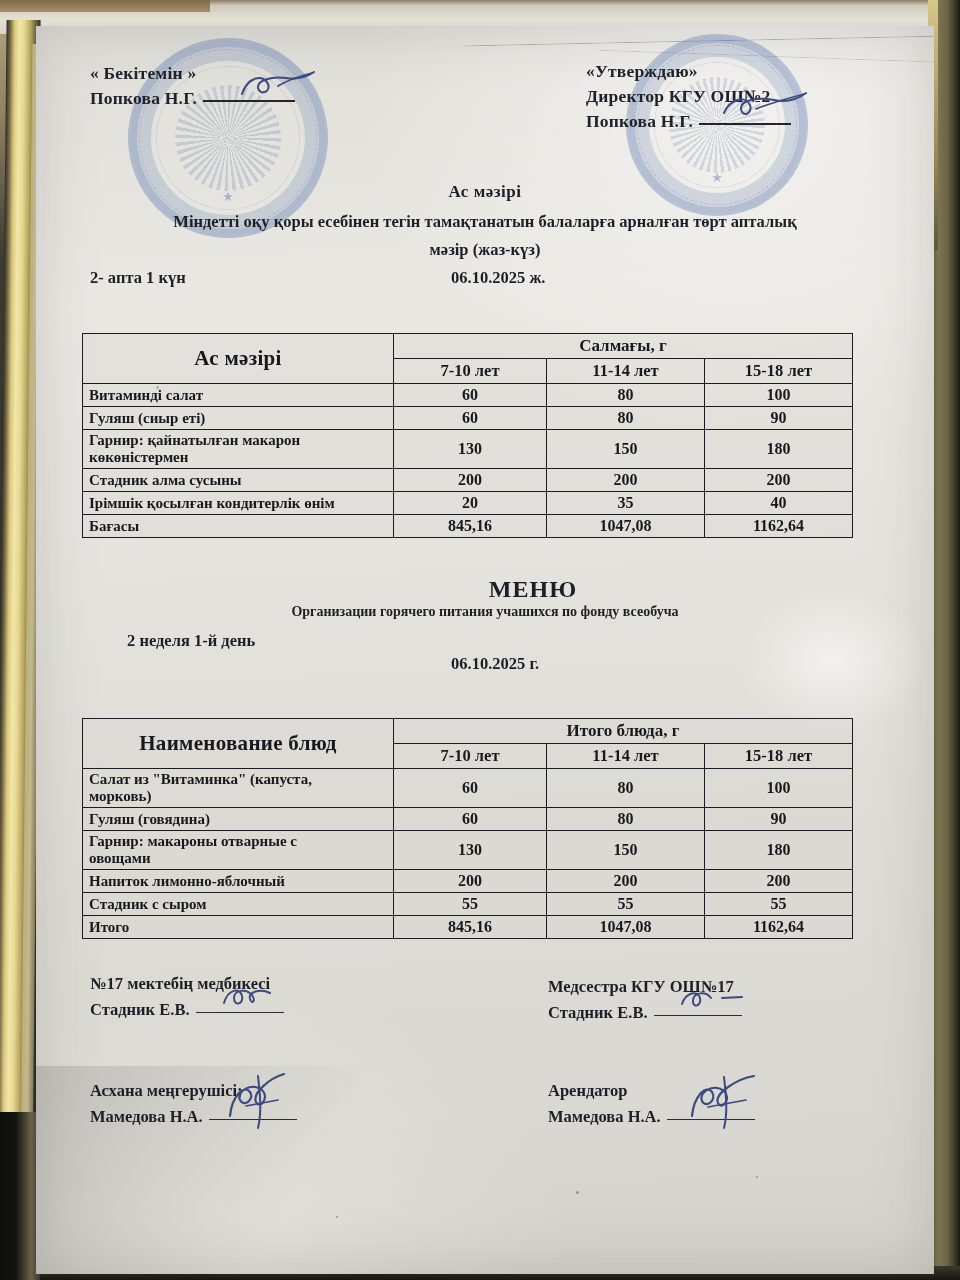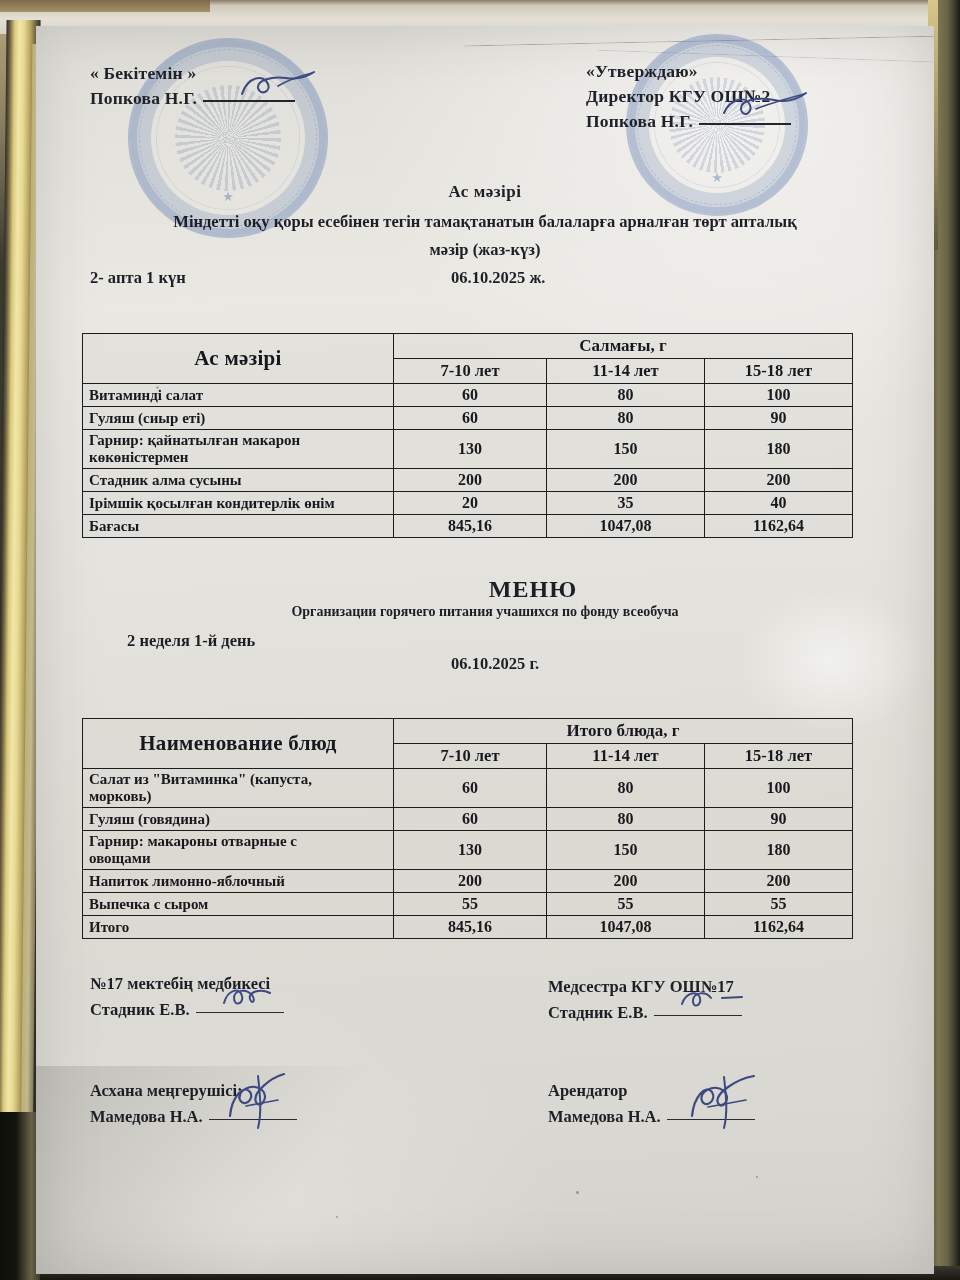--- a/index.html
+++ b/index.html
@@ -495,21 +495,21 @@
           <tr>
             <td class="c-name">
                 <span class="clip-name">Напиток лимонно-яблочный</span>
               </td>
             <td class="c-num">200</td>
             <td class="c-num">200</td>
             <td class="c-num">200</td>
           </tr>
           <tr>
             <td class="c-name">
-                <span class="clip-name">Выпечка с сыром</span>
+                <span class="clip-name">Стадник с сыром</span>
               </td>
             <td class="c-num">55</td>
             <td class="c-num">55</td>
             <td class="c-num">55</td>
           </tr>
           <tr class="row-total">
             <td class="c-name">Итого</td>
             <td class="c-num">845,16</td>
             <td class="c-num">1047,08</td>
             <td class="c-num">1162,64</td>

